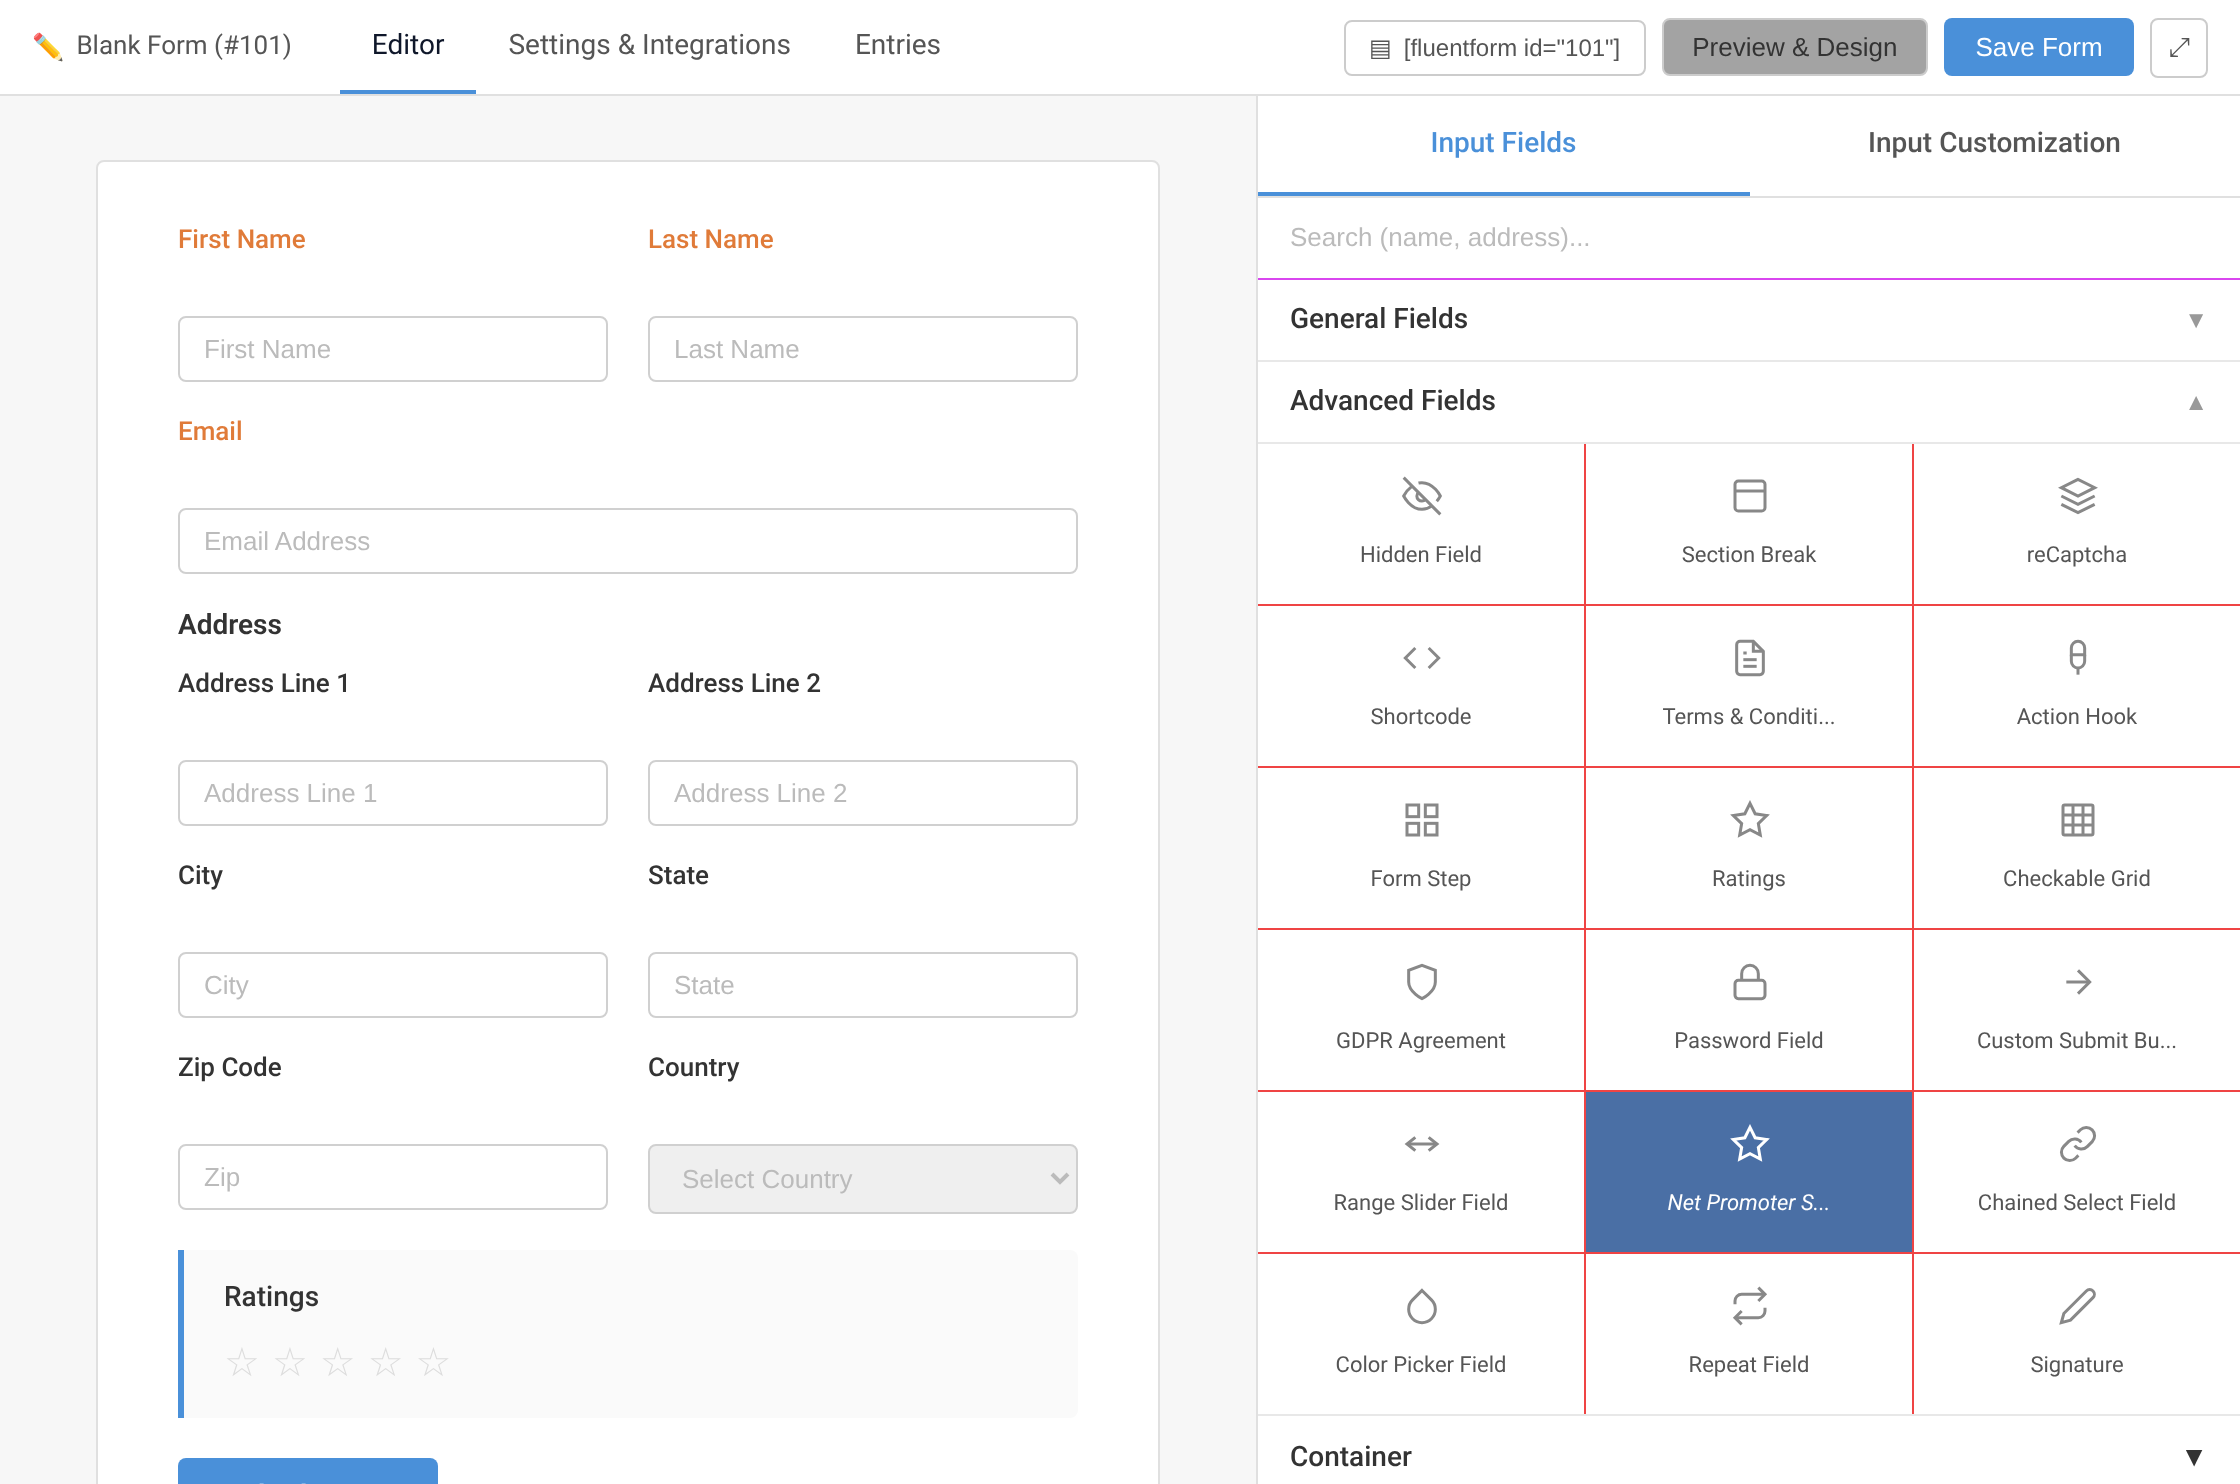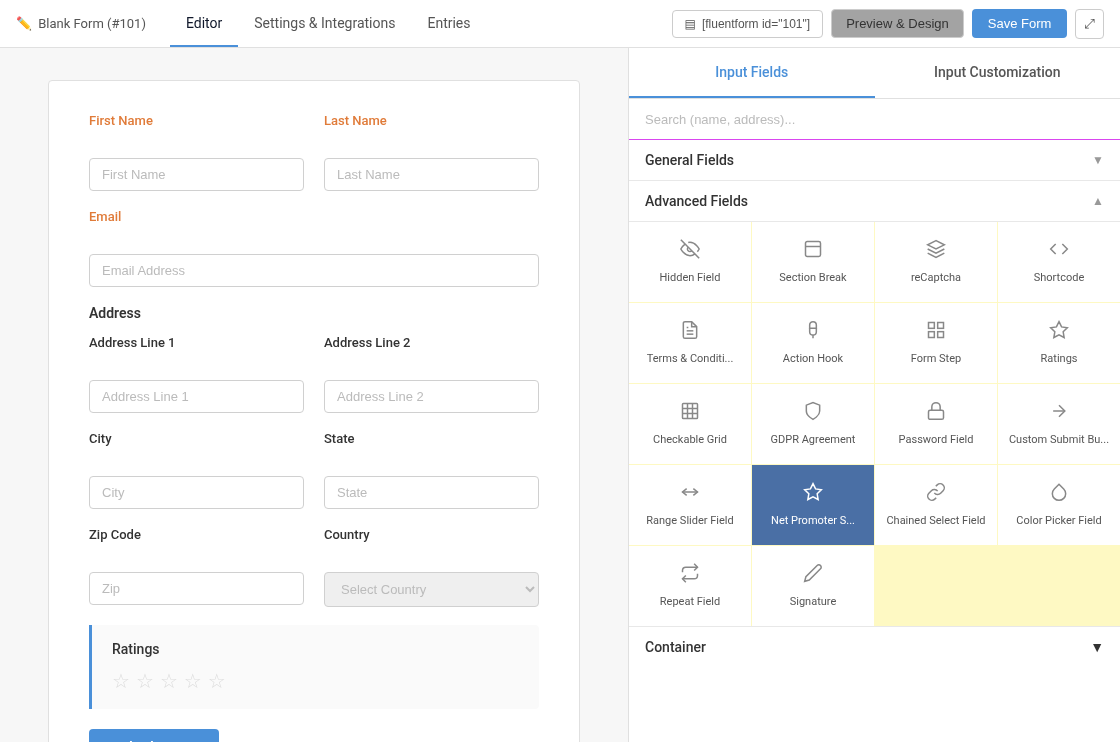--- a/index.html
+++ b/index.html
@@ -102,33 +102,33 @@
     
     .field-section { border-bottom: 1px solid #e8e8e8; }
     .field-section-header {
       display: flex; align-items: center; justify-content: space-between;
       padding: 12px 16px; cursor: pointer; font-size: 14px; font-weight: 500; color: #333;
     }
     .field-section-header .chevron { color: #999; font-size: 12px; }
 
     
     .field-grid {
-      display: grid; grid-template-columns: repeat(4, 1fr); gap: 1px;
-      background: #fef9c3; border-top: 1px solid #e8e8e8;
+      display: grid; grid-template-columns: repeat(3, 1fr); gap: 1px;
+      background: #ef4444; border-top: 1px solid #e8e8e8;
     }
     .field-item {
       display: flex; flex-direction: column; align-items: center; justify-content: center;
       padding: 16px 8px; background: #fff; cursor: pointer; text-align: center;
       min-height: 80px; gap: 8px; transition: background 0.1s;
     }
     .field-item.active { background: #4a6fa5; color: #fff; }
     .field-item .field-icon { font-size: 18px; color: #888; }
     .field-item.active .field-icon { color: #fff; }
     .field-item .field-label { font-size: 11px; color: #555; line-height: 1.3; }
-    .field-item.active .field-label { color: #fff; }
+    .field-item.active .field-label { color: #fff; font-style: italic; }
 
     
     .container-section { }
     .container-header {
       display: flex; align-items: center; justify-content: space-between;
       padding: 12px 16px; cursor: pointer; font-size: 14px; font-weight: 500; color: #333;
     }
   </style>
 </head>
 <body>

